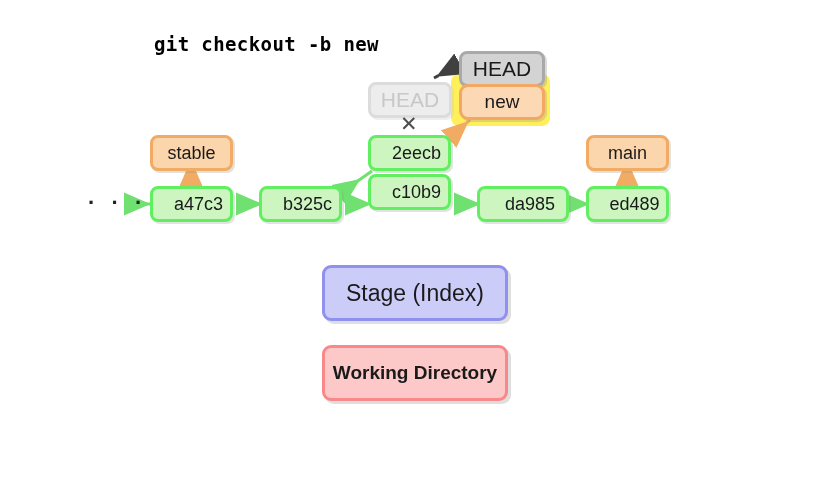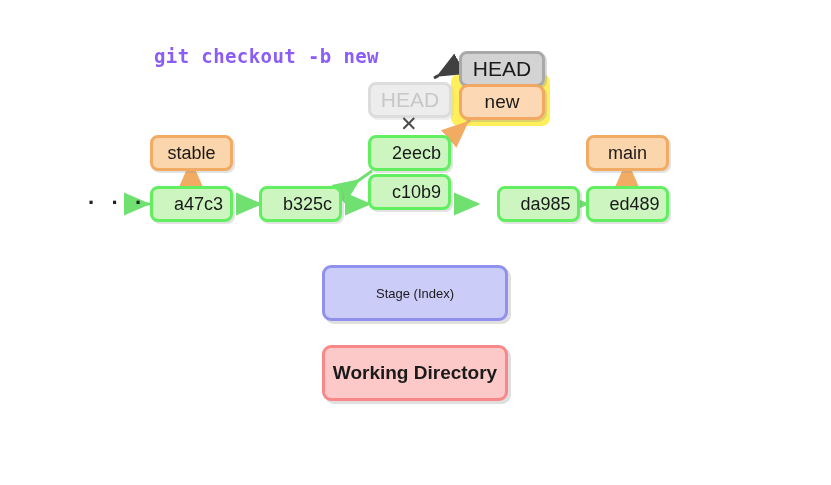--- a/index.html
+++ b/index.html
@@ -17,24 +17,23 @@
   }
 
   
   #cmd-title {
     position: absolute;
     left: 154px;
     top: 33px;
     font-family: "DejaVu Sans Mono", "Liberation Mono", monospace;
     font-size: 19px;
     font-weight: bold;
-    color: #8b5cf6;
+    color: #000000;
     letter-spacing: 0.4px;
     white-space: pre;
-    margin-top: 12px;
   }
 
   
   .node {
     position: absolute;
     box-sizing: border-box;
     display: flex;
     align-items: center;
     justify-content: center;
     border-radius: 7px;
@@ -88,21 +87,21 @@
     border-radius: 9px;
     font-size: 19px;
     box-shadow: 2px 2px 0 rgba(150,150,150,0.30);
   }
 
   .stage-box {
     background: #ccccf8;
     border-color: #9090ee;
     border-width: 3px;
     border-radius: 9px;
-    font-size: 13px;
+    font-size: 23px;
     box-shadow: 3px 3px 0 rgba(150,150,150,0.30);
   }
 
   .workdir-box {
     background: #fcc8c8;
     border-color: #f98888;
     border-width: 3px;
     border-radius: 9px;
     font-size: 19px;
     box-shadow: 3px 3px 0 rgba(150,150,150,0.30);
@@ -201,19 +200,19 @@
 
   <div class="node new-branch" style="left:459px; top:84px; width:86px; height:36px;">new</div>
 
   <div class="node branch" style="left:150px; top:135px; width:83px; height:36px;">stable</div>
   <div class="node branch" style="left:586px; top:135px; width:83px; height:36px;">main</div>
 
   <div class="node commit" style="left:368px; top:135px; width:83px; height:36px;">2eecb</div>
   <div class="node commit" style="left:150px; top:186px; width:83px; height:36px;">a47c3</div>
   <div class="node commit" style="left:259px; top:186px; width:83px; height:36px;">b325c</div>
   <div class="node commit" style="left:368px; top:174px; width:83px; height:36px;">c10b9</div>
-  <div class="node commit" style="left:477px; top:186px; width:83px; height:36px;margin-left:20px;">da985</div>
+  <div class="node commit" style="left:477px; top:186px; width:92px; height:36px;">da985</div>
   <div class="node commit" style="left:586px; top:186px; width:83px; height:36px;">ed489</div>
 
   <div class="node stage-box" style="left:322px; top:265px; width:186px; height:56px;">Stage (Index)</div>
   <div class="node workdir-box" style="left:322px; top:345px; width:186px; height:56px;">Working Directory</div>
 
 </div>
 
 </body></html>

